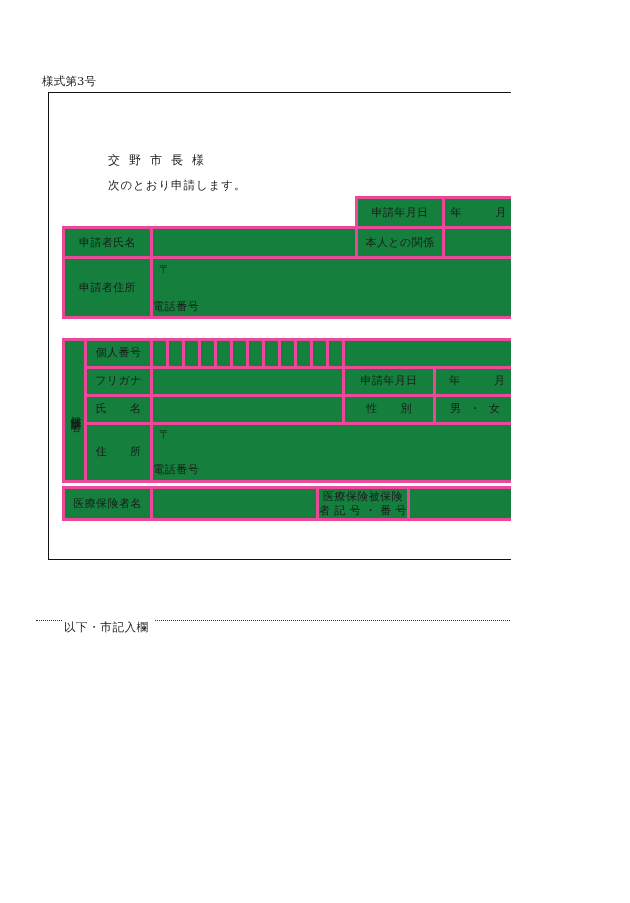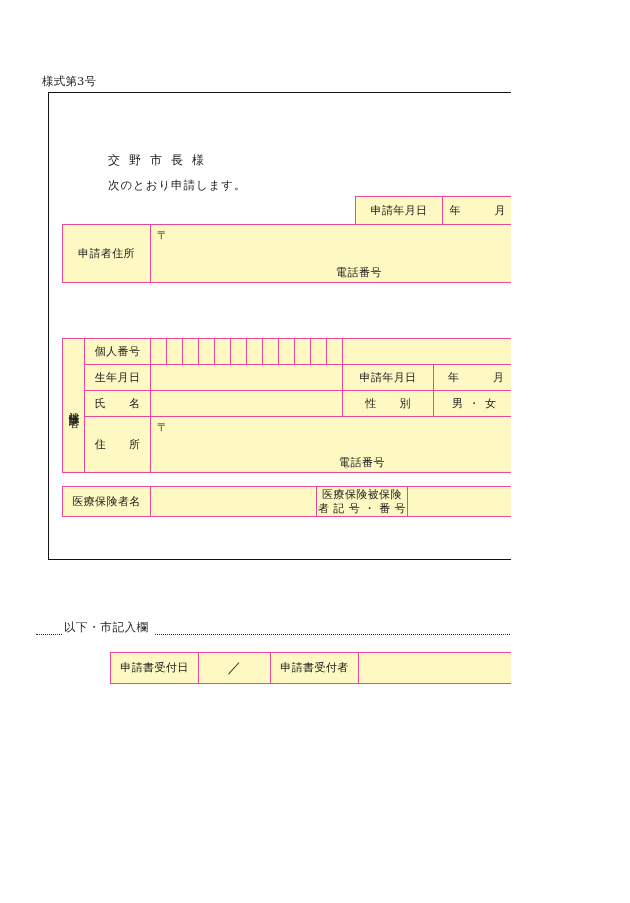--- a/index.html
+++ b/index.html
@@ -71,26 +71,26 @@
   }
 
   
   .tbl {
     position: absolute;
     border-collapse: collapse;
     table-layout: fixed;
     font-size: 11px;
   }
   .tbl td {
-    border: 1px solid #ec4899;
+    border: 3px solid #ec4899;
     padding: 0;
     vertical-align: middle;
     text-align: center;
     line-height: 1.25;
-    background: #fef9c3;
+    background: #15803d;
   }
   .tbl td.noborder {
     border: none;
     background: transparent;
   }
   .lbl {
     letter-spacing: 0.4px;
     white-space: nowrap;
   }
   
@@ -112,21 +112,21 @@
     position: absolute;
     left: 6px;
     top: 4px;
     font-size: 11px;
   }
   .tel-bottom {
     position: absolute;
     left: 0;
     right: 0;
     bottom: 2px;
-    text-align: center;
+    text-align: left;
     font-size: 11px;
     letter-spacing: 0.6px;
     margin-top: 24px;
   }
 
   
   #tbl-applicant { left: 62px; top: 196px; width: 505px; }
   #tbl-applicant td { height: 27px; }
   .mynum-cell { background: #fff; }
   .shaded { background: #d9d9d9; }
@@ -136,21 +136,21 @@
     position: absolute;
     left: 62px;
     top: 316px;
     font-size: 11px;
     letter-spacing: 0.2px;
     white-space: nowrap;
   }
 
   
   #tbl-insured { left: 62px; top: 338px; width: 505px; }
-  #tbl-insured td { height: 25px; }
+  #tbl-insured td { height: 25px; font-family: Liberation Mono, monospace; }
   .vert-label {
     writing-mode: vertical-rl;
     text-orientation: upright;
     letter-spacing: 1.5px;
     font-size: 11px;
     margin: 0 auto;
     line-height: 1;
     white-space: nowrap;
   }
   .vlabel-cell { width: 22px; }
@@ -182,21 +182,21 @@
     letter-spacing: 0.3px;
   }
 
   
   .office-divider {
     position: absolute;
     left: 36px;
     top: 620px;
     width: 560px;
     display: flex;
-    align-items: flex-end;
+    align-items: flex-start;
     font-size: 11.5px;
   }
   .dash-lead {
     flex: 0 0 26px;
     border-top: 1px dotted #333;
     margin-right: 2px;
   }
   .office-label { white-space: nowrap; letter-spacing: 0.6px; }
   .dash-trail {
     flex: 1 1 auto;
@@ -235,20 +235,26 @@
         <td class="lbl">申請年月日</td>
         <td>
           <span class="ymd">
             <span>年</span>
             <span>月</span>
             <span>日</span>
           </span>
         </td>
       </tr>
       <tr>
+        <td class="lbl">申請者氏名</td>
+        <td></td>
+        <td class="lbl">本人との関係</td>
+        <td></td>
+      </tr>
+      <tr>
         <td class="lbl" style="height:57px">申請者住所</td>
         <td colspan="3" style="height:57px">
           <div class="cell-postal">
             <span class="postal-mark">〒</span>
             <span class="tel-bottom">電話番号</span>
           </div>
         </td>
       </tr>
     </tbody>
   </table>
@@ -287,21 +293,21 @@
         <td class="mn-box mynum-cell"></td>
         <td class="mn-box mynum-cell"></td>
         <td class="mn-box mynum-cell"></td>
         <td class="mn-box mynum-cell"></td>
         <td class="mn-box mynum-cell"></td>
         <td class="mn-box mynum-cell"></td>
         <td class="mn-box mynum-cell"></td>
         <td colspan="2" class="shaded"></td>
       </tr>
       <tr>
-        <td class="lbl">生年月日</td>
+        <td class="lbl">フリガナ</td>
         <td colspan="12"></td>
         <td class="lbl">申請年月日</td>
         <td>
           <span class="ymd">
             <span>年</span>
             <span>月</span>
             <span>日</span>
           </span>
         </td>
       </tr>
@@ -345,30 +351,14 @@
     </tbody>
   </table>
 
 
   <div class="office-divider">
     <span class="dash-lead"></span>
     <span class="office-label">以下・市記入欄</span>
     <span class="dash-trail"></span>
   </div>
 
-  <table class="tbl" id="tbl-receipt">
-    <colgroup>
-      <col style="width:88px">
-      <col style="width:72px">
-      <col style="width:88px">
-      <col style="width:226px">
-    </colgroup>
-    <tbody>
-      <tr>
-        <td class="lbl">申請書受付日</td>
-        <td class="slash">／</td>
-        <td class="lbl">申請書受付者</td>
-        <td></td>
-      </tr>
-    </tbody>
-  </table>
 
 </div>
 
 </body></html>

